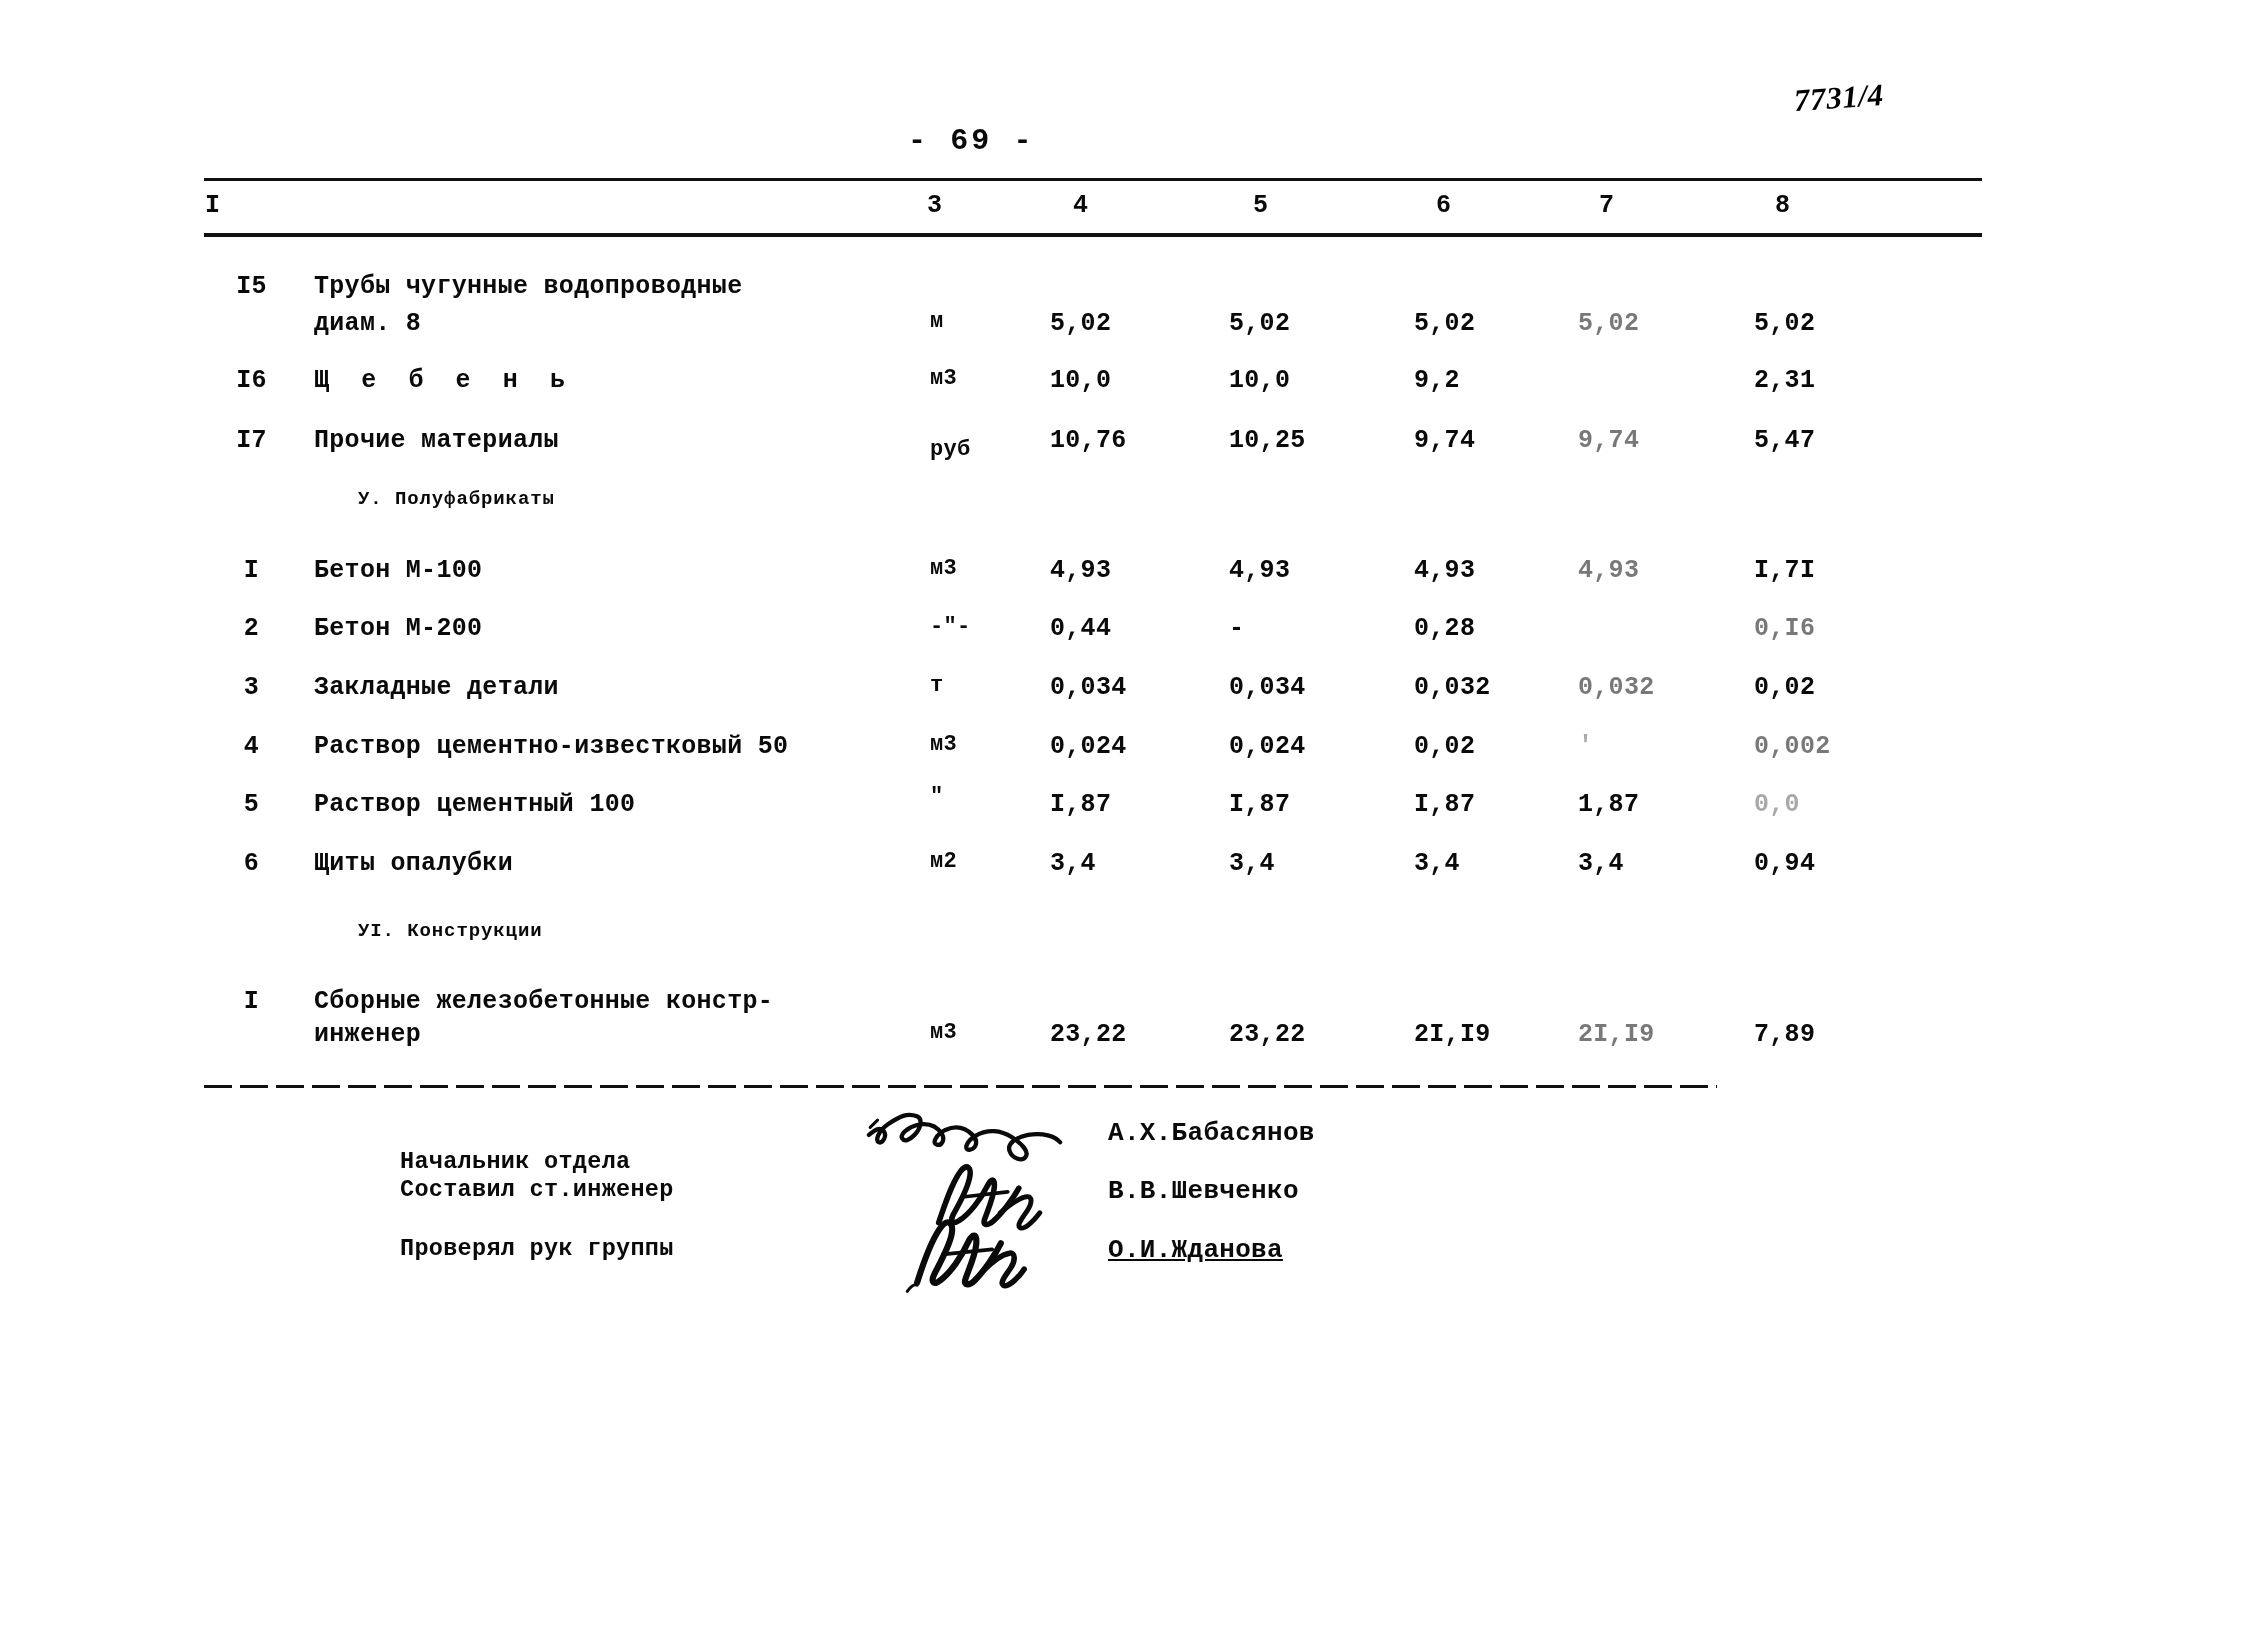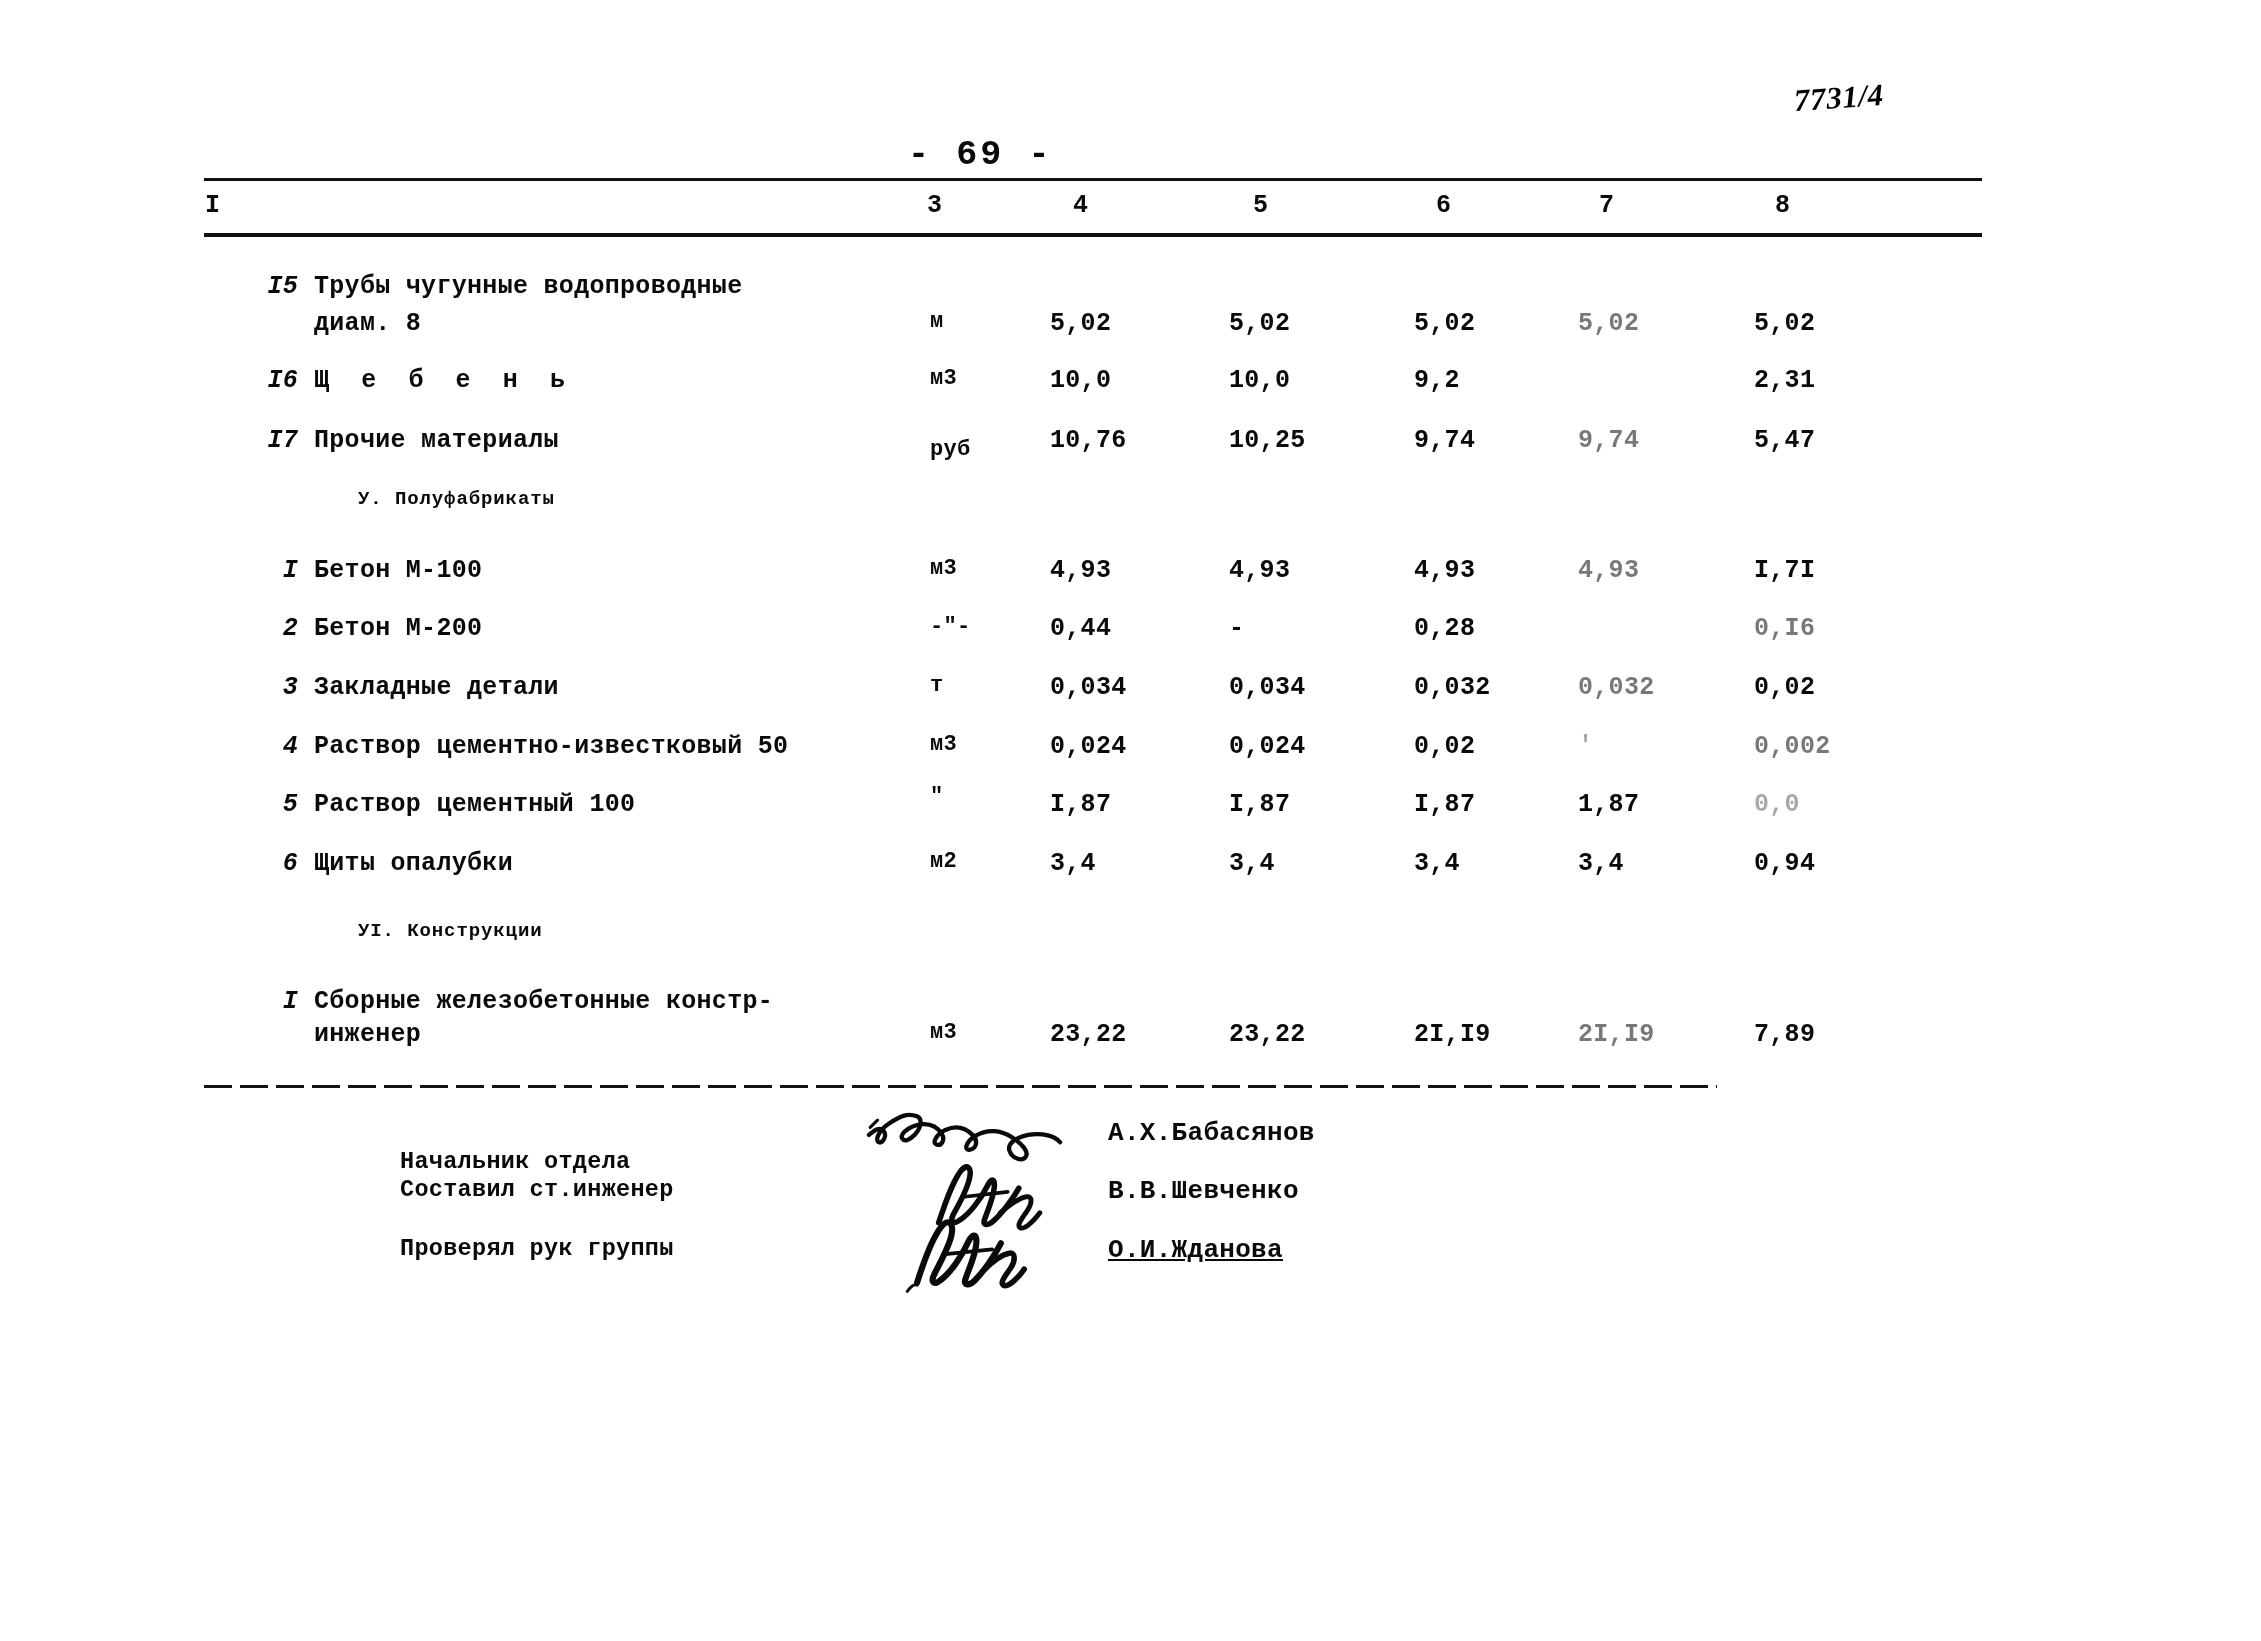--- a/index.html
+++ b/index.html
@@ -24,22 +24,22 @@
     font-family: "Liberation Mono", "DejaVu Sans Mono", monospace;
     font-weight: 700;
     color: #0a0a0a;
     letter-spacing: 0.3px;
     white-space: nowrap;
   }
 
   
   #page-number {
     left: 908px;
-    top: 135px;
-    font-size: 35px;
+    top: 124px;
+    font-size: 30px;
     letter-spacing: 3.1px;
   }
   #doc-stamp {
     left: 1794px;
     top: 80px;
     font-size: 31px;
     font-family: "Liberation Serif", serif;
     font-style: italic;
     font-weight: 700;
     transform: rotate(-4deg);
@@ -60,21 +60,21 @@
   }
 
   
   #table-wrap {
     position: absolute;
     left: 0; top: 0;
     width: 2261px;
   }
   .row { position: absolute; left: 0; width: 2261px; height: 0; }
 
-  .c-num   { position: absolute; left: 205px;  width: 93px; text-align: right;   font-size: 25px; font-style: italic; }
+  .c-num   { position: absolute; left: 205px;  width: 93px; text-align: center;   font-size: 25px; }
   .c-name  { position: absolute; left: 314px;  width: 605px; text-align: left;   font-size: 25px; }
   .c-unit  { position: absolute; left: 930px; width: 74px; text-align: left;   font-size: 22px; }
   .c-v3    { position: absolute; left: 1050px; width: 117px; text-align: left;   font-size: 25px; }
   .c-v4    { position: absolute; left: 1229px; width: 117px; text-align: left;   font-size: 25px; }
   .c-v5    { position: absolute; left: 1414px; width: 117px; text-align: left;   font-size: 25px; }
   .c-v6    { position: absolute; left: 1578px; width: 117px; text-align: left;   font-size: 25px; }
   .c-v7    { position: absolute; left: 1754px; width: 117px; text-align: left;   font-size: 25px; }
 
   
   #hdr-num  { position: absolute; left: 205px;  font-size: 25px; }

